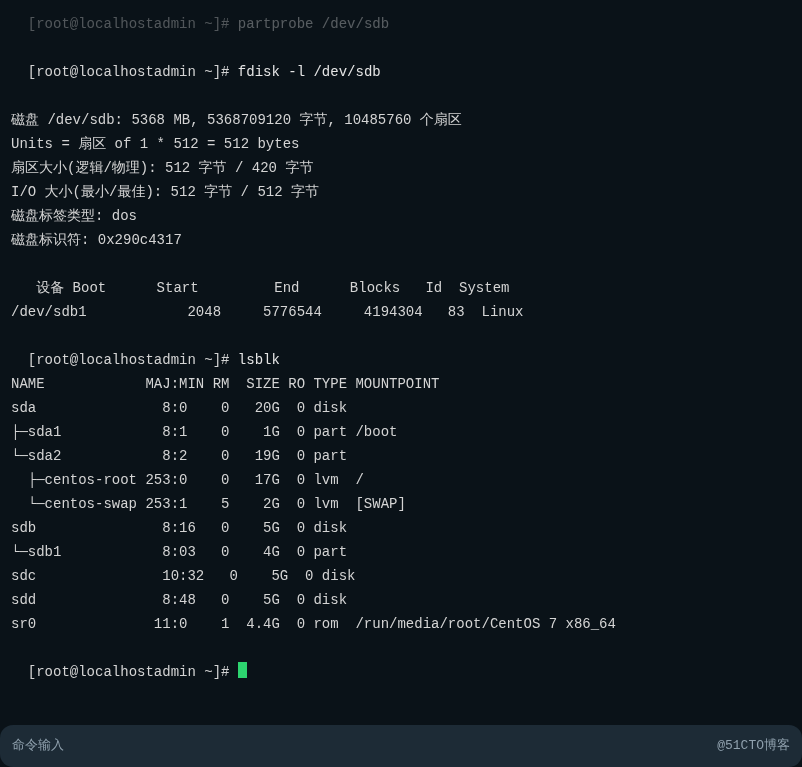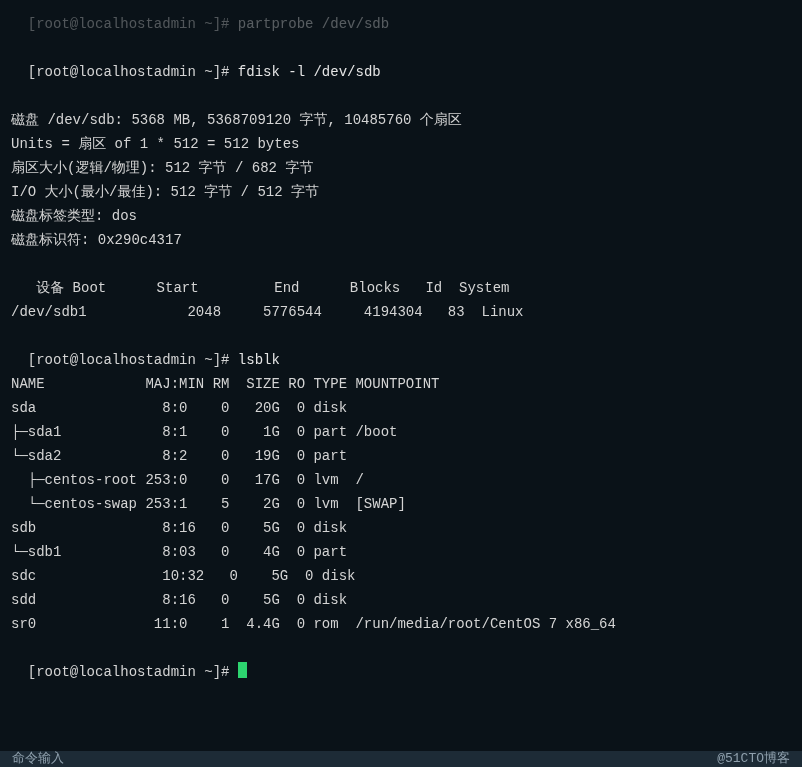--- a/index.html
+++ b/index.html
@@ -21,46 +21,47 @@
   .cursor {
     display: inline-block;
     width: 9px;
     height: 16px;
     background: #2dd46f;
     vertical-align: -2px;
   }
   .bottom-bar {
     position: absolute;
     left: 0; right: 0; bottom: 0;
-    height: 16px;
+    height: 42px;
     background: #1d2b36;
     color: #8fa0ad;
     display: flex;
     align-items: center;
     justify-content: space-between;
     padding: 0 12px;
     font-size: 13px;
+    border-radius: 13px;
   }
 </style>
 </head>
 <body>
 
 <div class="line" style="opacity:.35;transform:translateY(-12px)">
   <span class="prompt-root">[root@localhostadmin ~]# </span><span class="cmd">partprobe /dev/sdb</span>
 </div>
 
 <div class="line" style="margin-top:-12px">
   <span class="prompt-root">[root@localhostadmin ~]# </span><span class="cmd">fdisk -l /dev/sdb</span>
 </div>
 
 <div class="line"> </div>
 
 <div class="line">磁盘 /dev/sdb: 5368 MB, 5368709120 字节, 10485760 个扇区</div>
 <div class="line">Units = 扇区 of 1 * 512 = 512 bytes</div>
-<div class="line">扇区大小(逻辑/物理): 512 字节 / 682 字节</div>
+<div class="line">扇区大小(逻辑/物理): 512 字节 / 420 字节</div>
 <div class="line">I/O 大小(最小/最佳): 512 字节 / 512 字节</div>
 <div class="line">磁盘标签类型: dos</div>
 <div class="line">磁盘标识符: 0x290c4317</div>
 
 <div class="line"> </div>
 
 <div class="line">   设备 Boot      Start         End      Blocks   Id  System</div>
 <div class="line">/dev/sdb1            2048     5776544     4194304   83  Linux</div>
 
 <div class="line">
@@ -69,21 +70,21 @@
 
 <div class="line">NAME            MAJ:MIN RM  SIZE RO TYPE MOUNTPOINT</div>
 <div class="line">sda               8:0    0   20G  0 disk </div>
 <div class="line">├─sda1            8:1    0    1G  0 part /boot</div>
 <div class="line">└─sda2            8:2    0   19G  0 part </div>
 <div class="line">  ├─centos-root 253:0    0   17G  0 lvm  /</div>
 <div class="line">  └─centos-swap 253:1    5    2G  0 lvm  [SWAP]</div>
 <div class="line">sdb               8:16   0    5G  0 disk </div>
 <div class="line">└─sdb1            8:03   0    4G  0 part </div>
 <div class="line">sdc               10:32   0    5G  0 disk </div>
-<div class="line">sdd               8:16   0    5G  0 disk </div>
+<div class="line">sdd               8:48   0    5G  0 disk </div>
 <div class="line">sr0              11:0    1  4.4G  0 rom  /run/media/root/CentOS 7 x86_64</div>
 
 <div class="line">
   <span class="prompt-root">[root@localhostadmin ~]# </span><span class="cursor"></span>
 </div>
 
 <div class="bottom-bar">
   <span>命令输入</span>
   <span>@51CTO博客</span>
 </div>

